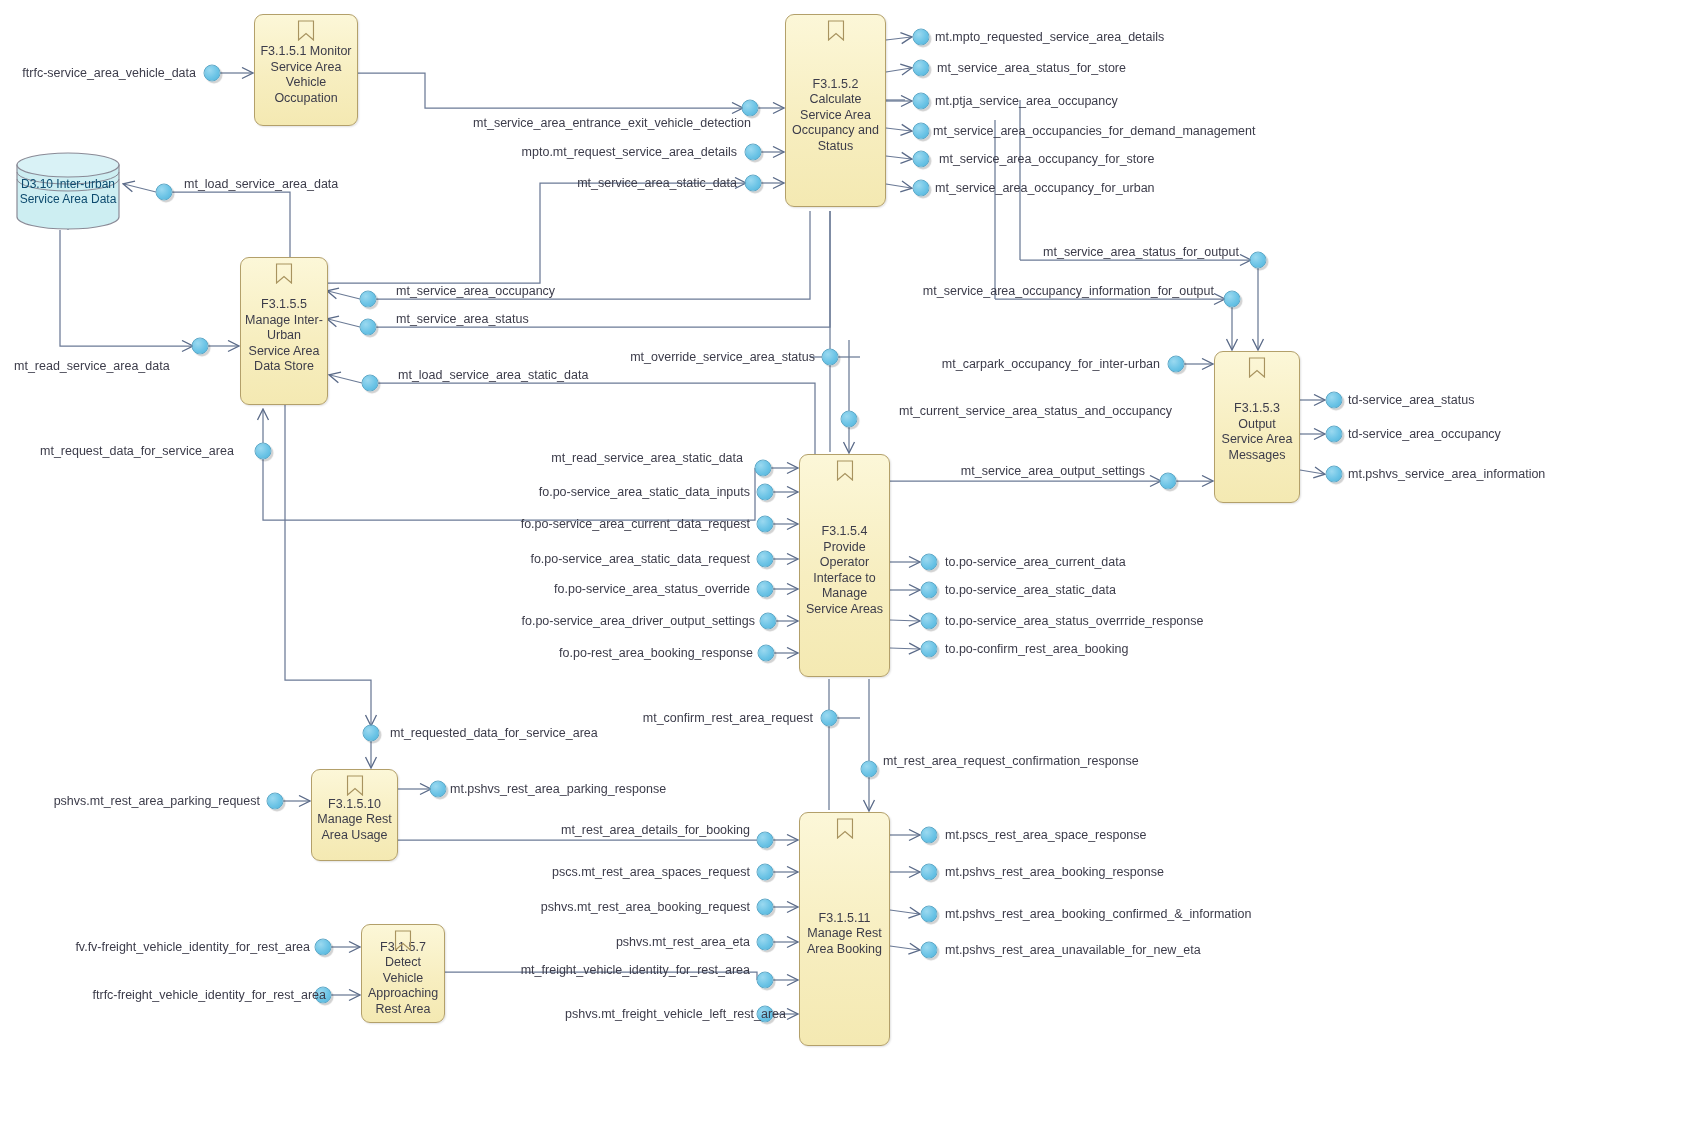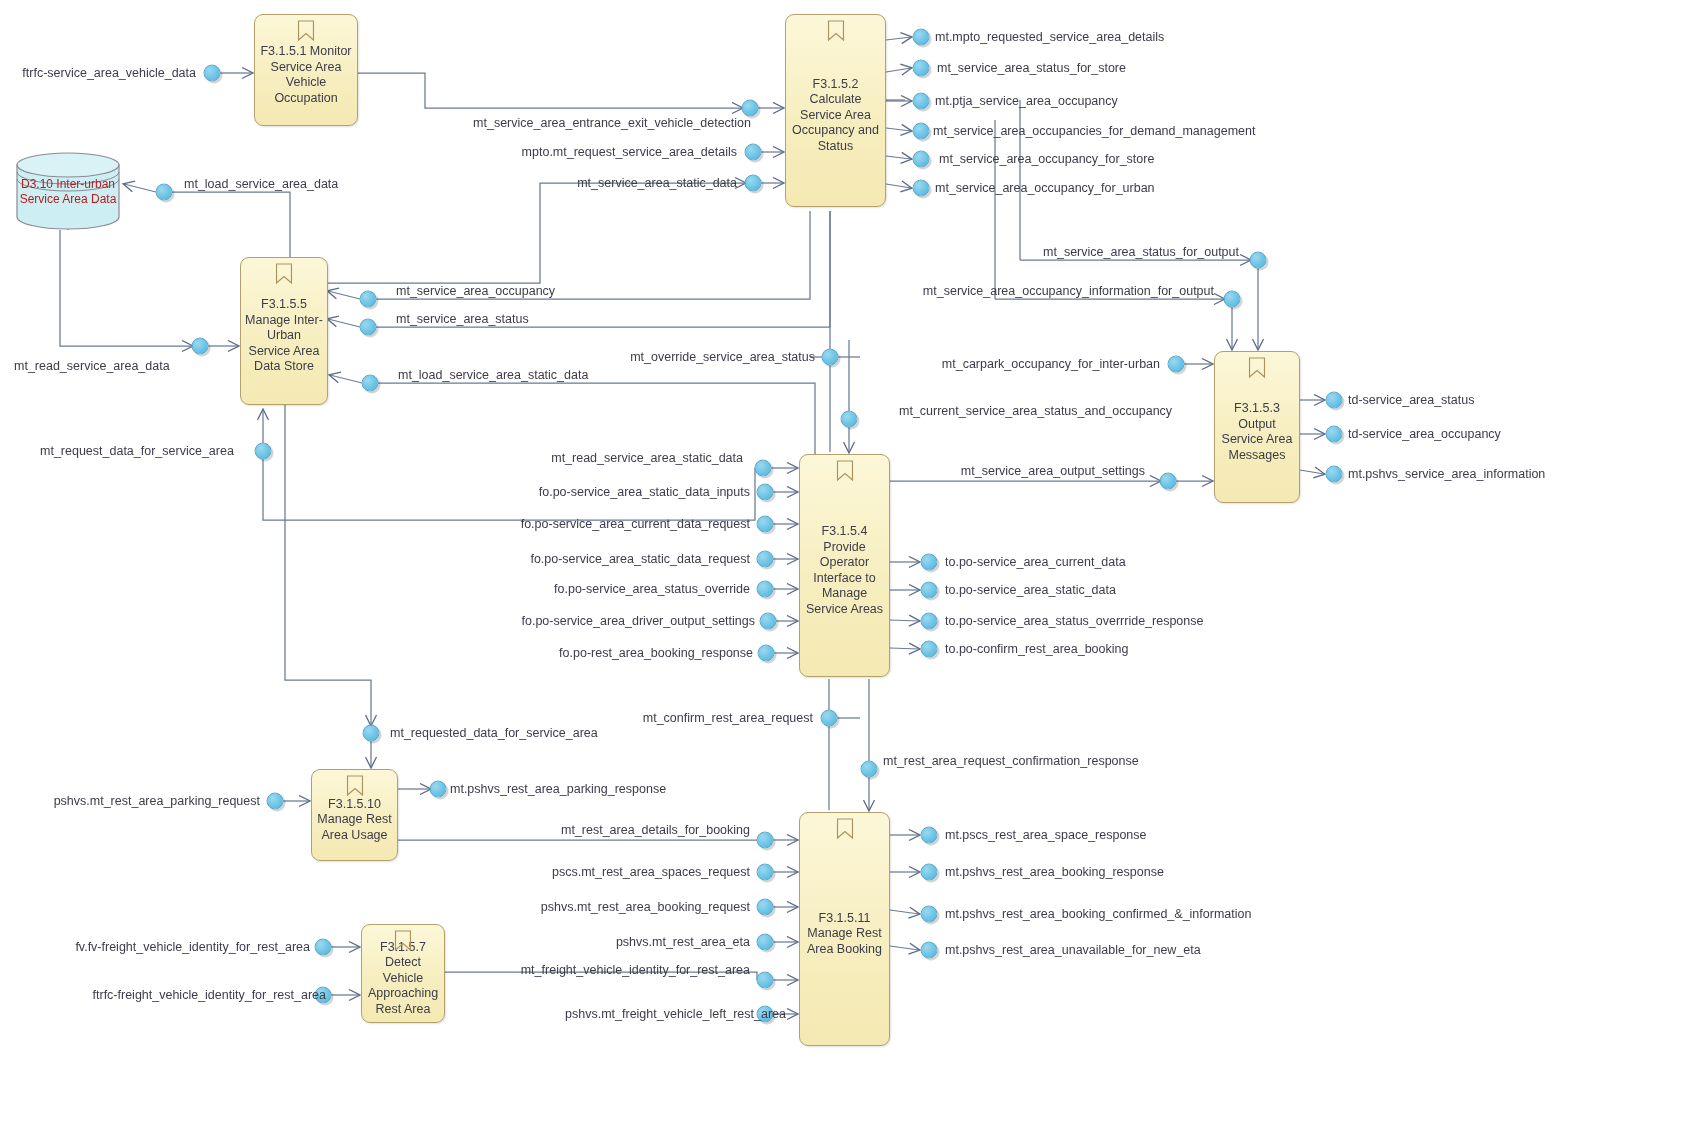--- a/index.html
+++ b/index.html
@@ -28,21 +28,21 @@
   .bookmark{
     position:absolute;top:5px;left:50%;transform:translateX(-50%);
     width:17px;height:21px;
   }
 
   
   .store{position:absolute;}
   .store .cyl{position:absolute;left:0;top:0;width:100%;height:100%;}
   .store .slabel{
     position:absolute;left:0;right:0;top:50%;transform:translateY(-46%);
-    text-align:center;font-size:12px;line-height:15px;color:#b91c1c;
+    text-align:center;font-size:12px;line-height:15px;color:#0c4a6e;
   }
 
   
   .flab{
     position:absolute;font-size:12.5px;color:#3c3c4a;white-space:nowrap;
     line-height:14px;
   }
   .flab.r{transform:translate(-100%,-50%);}
   .flab.l{transform:translate(0,-50%);}
 

